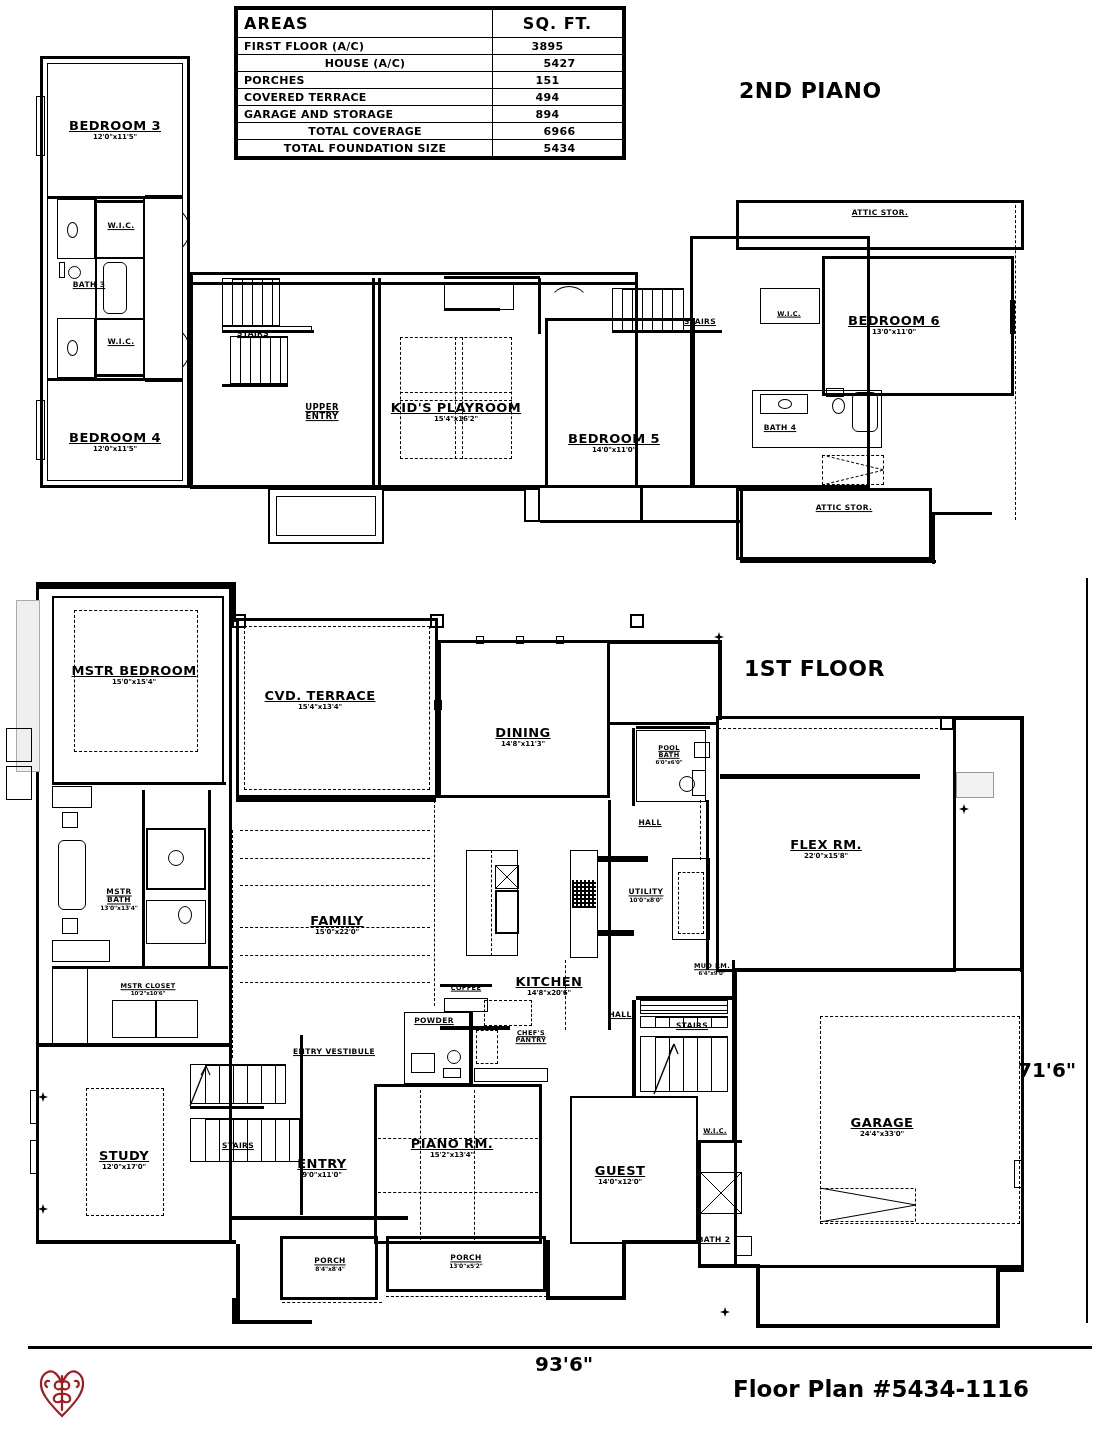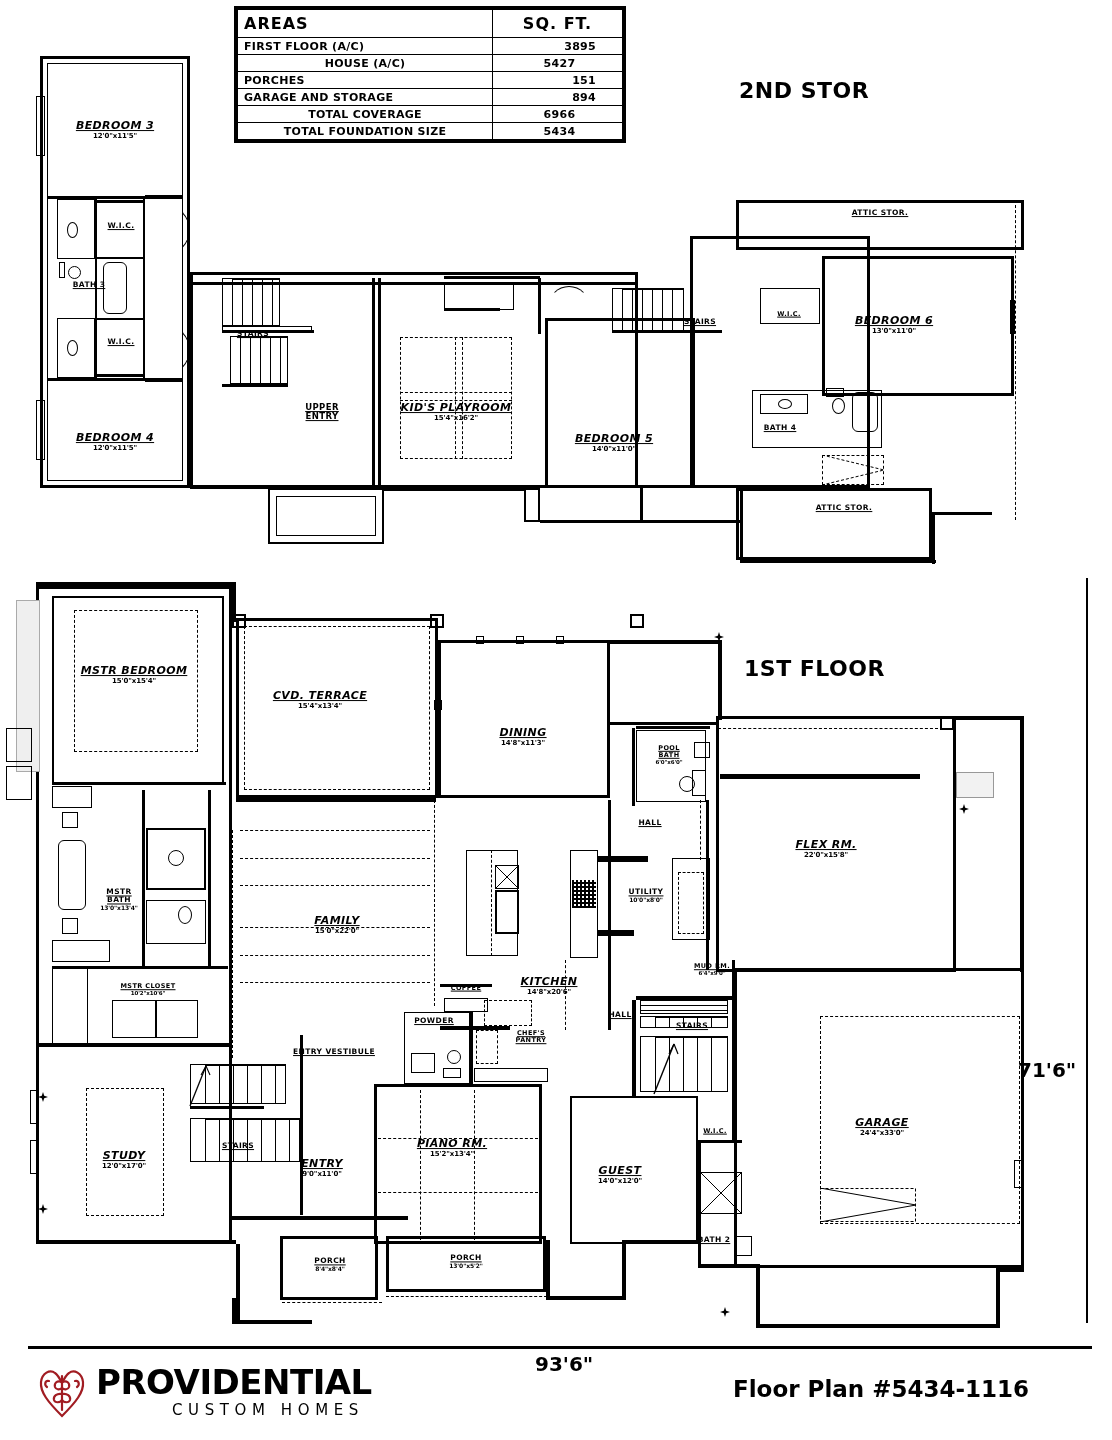--- a/index.html
+++ b/index.html
@@ -32,21 +32,21 @@
     text-decoration:underline;
     text-underline-offset:1px;
   }
   .rm .dim{
     display:block;
     font-weight:700;
     letter-spacing:-.1px;
     margin-top:1px;
   }
   .s7 .nm{font-size:8.5px;}
-  .s8 .nm{font-size:11px;font-style:italic;} .s8 .dim{font-size:7px;}
+  .s8 .nm{font-size:13px;} .s8 .dim{font-size:7px;}
   .s6 .nm{font-size:7.5px;} .s6 .dim{font-size:6px;}
   .s5 .nm{font-size:6.5px;} .s5 .dim{font-size:5.5px;}
 
   
   .w{position:absolute;background:#000;}
   .wt{position:absolute;border:1px solid #000;box-sizing:border-box;background:transparent;}
   .wt2{position:absolute;border:2px solid #000;box-sizing:border-box;background:transparent;}
   .wt3{position:absolute;border:3px solid #000;box-sizing:border-box;background:transparent;}
   .dash{position:absolute;border:1px dashed #000;box-sizing:border-box;background:transparent;}
   .dashb{position:absolute;border-bottom:1px dashed #000;}
@@ -78,21 +78,21 @@
   }
   #areas-table th{
     font-size:16px;
     height:28px;
     letter-spacing:1px;
   }
   #areas-table th.a{text-align:left;}
   #areas-table th.b{text-align:center;width:130px;}
   #areas-table td.lbl{text-align:left;}
   #areas-table td.lbl.ctr{text-align:center;}
-  #areas-table td.val{text-align:right;width:130px;padding-right:26px;}
+  #areas-table td.val{text-align:center;width:130px;padding-right:26px;}
   #areas-table td.val.ctr{text-align:center;padding-right:2px;}
 
   
   .floor-title{
     position:absolute;
     font-size:22px;
     font-weight:700;
     letter-spacing:.5px;
     font-family:"DejaVu Sans", sans-serif;
   }
@@ -146,36 +146,40 @@
         </tr>
         <tr>
           <td class="lbl ctr">HOUSE (A/C)</td>
           <td class="val ctr">5427</td>
         </tr>
         <tr>
           <td class="lbl">PORCHES</td>
           <td class="val">151</td>
         </tr>
         <tr>
+          <td class="lbl">COVERED TERRACE</td>
+          <td class="val">494</td>
+        </tr>
+        <tr>
           <td class="lbl">GARAGE AND STORAGE</td>
           <td class="val">894</td>
         </tr>
         <tr>
           <td class="lbl ctr">TOTAL COVERAGE</td>
           <td class="val ctr">6966</td>
         </tr>
         <tr>
           <td class="lbl ctr">TOTAL FOUNDATION SIZE</td>
           <td class="val ctr">5434</td>
         </tr>
       </tbody>
     </table>
   </div>
 
-  <div class="floor-title" style="left:739px;top:78px;">2ND STOR</div>
+  <div class="floor-title" style="left:739px;top:78px;">2ND PIANO</div>
   <div class="floor-title" style="left:744px;top:656px;">1ST FLOOR</div>
   <div class="dim-big" style="left:1018px;top:1058px;">71'6"</div>
   <div class="dim-big" style="left:535px;top:1352px;">93'6"</div>
 
   <div class="w" style="left:1086px;top:578px;width:2px;height:745px;"></div>
 
   <div class="abs" style="left:0;top:0;width:1112px;height:575px;">
 
     <div class="wt3" style="left:40px;top:56px;width:150px;height:432px;"></div>
     <div class="wt" style="left:47px;top:63px;width:136px;height:418px;"></div>
@@ -678,20 +682,16 @@
           <path d="M24 12 L24 46"></path>
           <path d="M24 18 C19 16 16 19 17 23 C18 26 22 26 24 24"></path>
           <path d="M24 18 C29 16 32 19 31 23 C30 26 26 26 24 24"></path>
           <path d="M24 30 C19 29 15 32 16 36 C17 39 22 39 24 36"></path>
           <path d="M24 30 C29 29 33 32 32 36 C31 39 26 39 24 36"></path>
           <path d="M11 17 C7 16 6 21 9 23"></path>
           <path d="M37 17 C41 16 42 21 39 23"></path>
         </g>
       </svg>
     </div>
-    <div class="words">
-      <div class="w1">PROVIDENTIAL</div>
-      <div class="w2">CUSTOM HOMES</div>
-    </div>
   </div>
   <div id="plan-no">Floor Plan #5434-1116</div>
 
 </div>
 
 </body></html>

